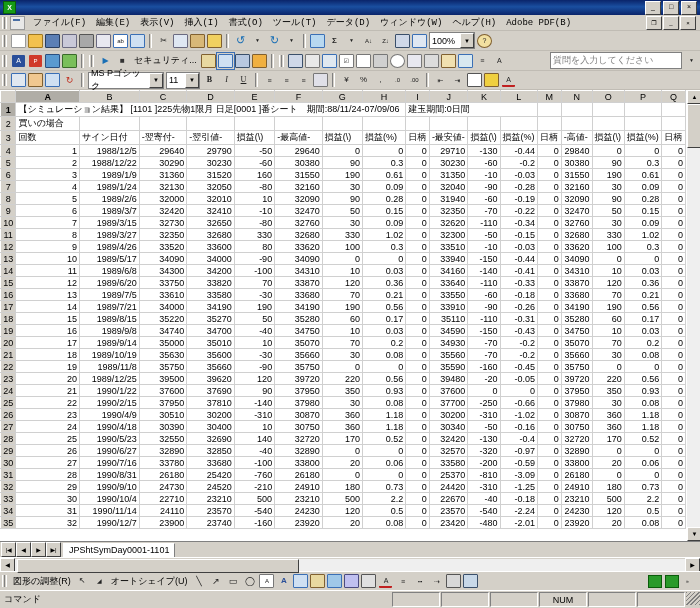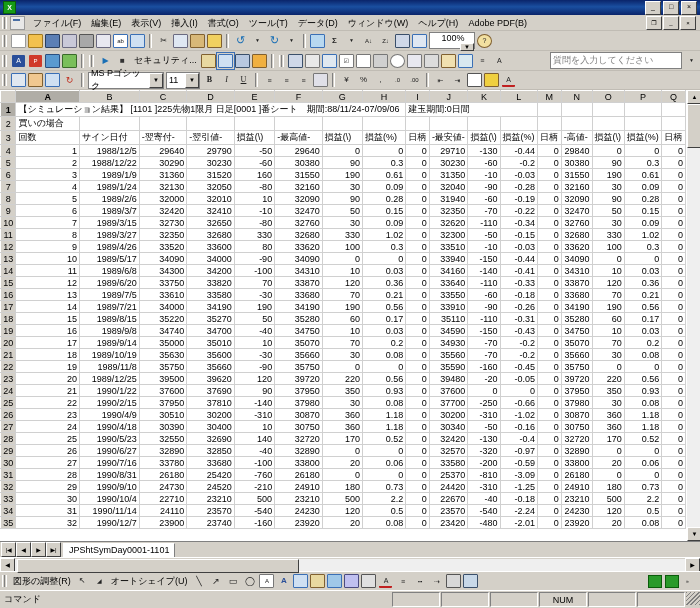--- a/index.html
+++ b/index.html
@@ -38,21 +38,21 @@
     height:15px;flex:0 0 15px;background:#d4d0c8;
     display:flex;align-items:center;border-bottom:1px solid #c0bcb4;
   }
   .grip{width:6px;height:12px;margin:0 2px;
     background:repeating-linear-gradient(to right,#fff 0 1px,#d4d0c8 1px 2px,#808080 2px 3px,#d4d0c8 3px 4px);}
   .mnu-icon{
     width:13px;height:12px;margin-right:3px;background:#e8e8e8;
     border:1px solid #9a9a9a;position:relative;
   }
   .mnu-icon::after{content:"";position:absolute;left:2px;top:2px;width:7px;height:2px;background:#4a6fa5;}
-  .menu-item{padding:8px 5px;font-size:9px;white-space:nowrap;line-height:14px;}
+  .menu-item{padding:8px 5px;font-size:9px;white-space:nowrap;line-height:14px;font-family:Liberation Mono, monospace;}
 
   
   .toolbar{
     height:19px;flex:0 0 19px;background:#d4d0c8;
     display:flex;align-items:center;border-bottom:1px solid #c0bcb4;
   }
   .tbtn{
     width:17px;height:16px;margin:0 0px;
     display:flex;align-items:center;justify-content:center;
     font-size:9px;line-height:1;position:relative;
@@ -299,21 +299,21 @@
       </div>
     <div class="tbtn">
         <div class="g" style="font-size:6px;">Z↓</div>
       </div>
     <div class="tbtn">
         <div class="g" style="background:#cfd8e8;border:1px solid #3a4f6a;"></div>
       </div>
     <div class="tbtn">
         <div class="g" style="background:#dfe7f2;border:1px solid #3a6fb5;"></div>
       </div>
-    <div class="combo" style="width:42px;flex-direction:column;">
+    <div class="combo" style="width:42px;">
       <span>100%</span>
       <span class="arw">▼</span>
     </div>
     <div class="tbtn">
         <div class="g" style="background:#f2e0a0;border-radius:50%;border:1px solid #806030;font-size:7px;">?</div>
       </div>
   </div>
 
   <div class="toolbar">
     <div class="grip"></div>

